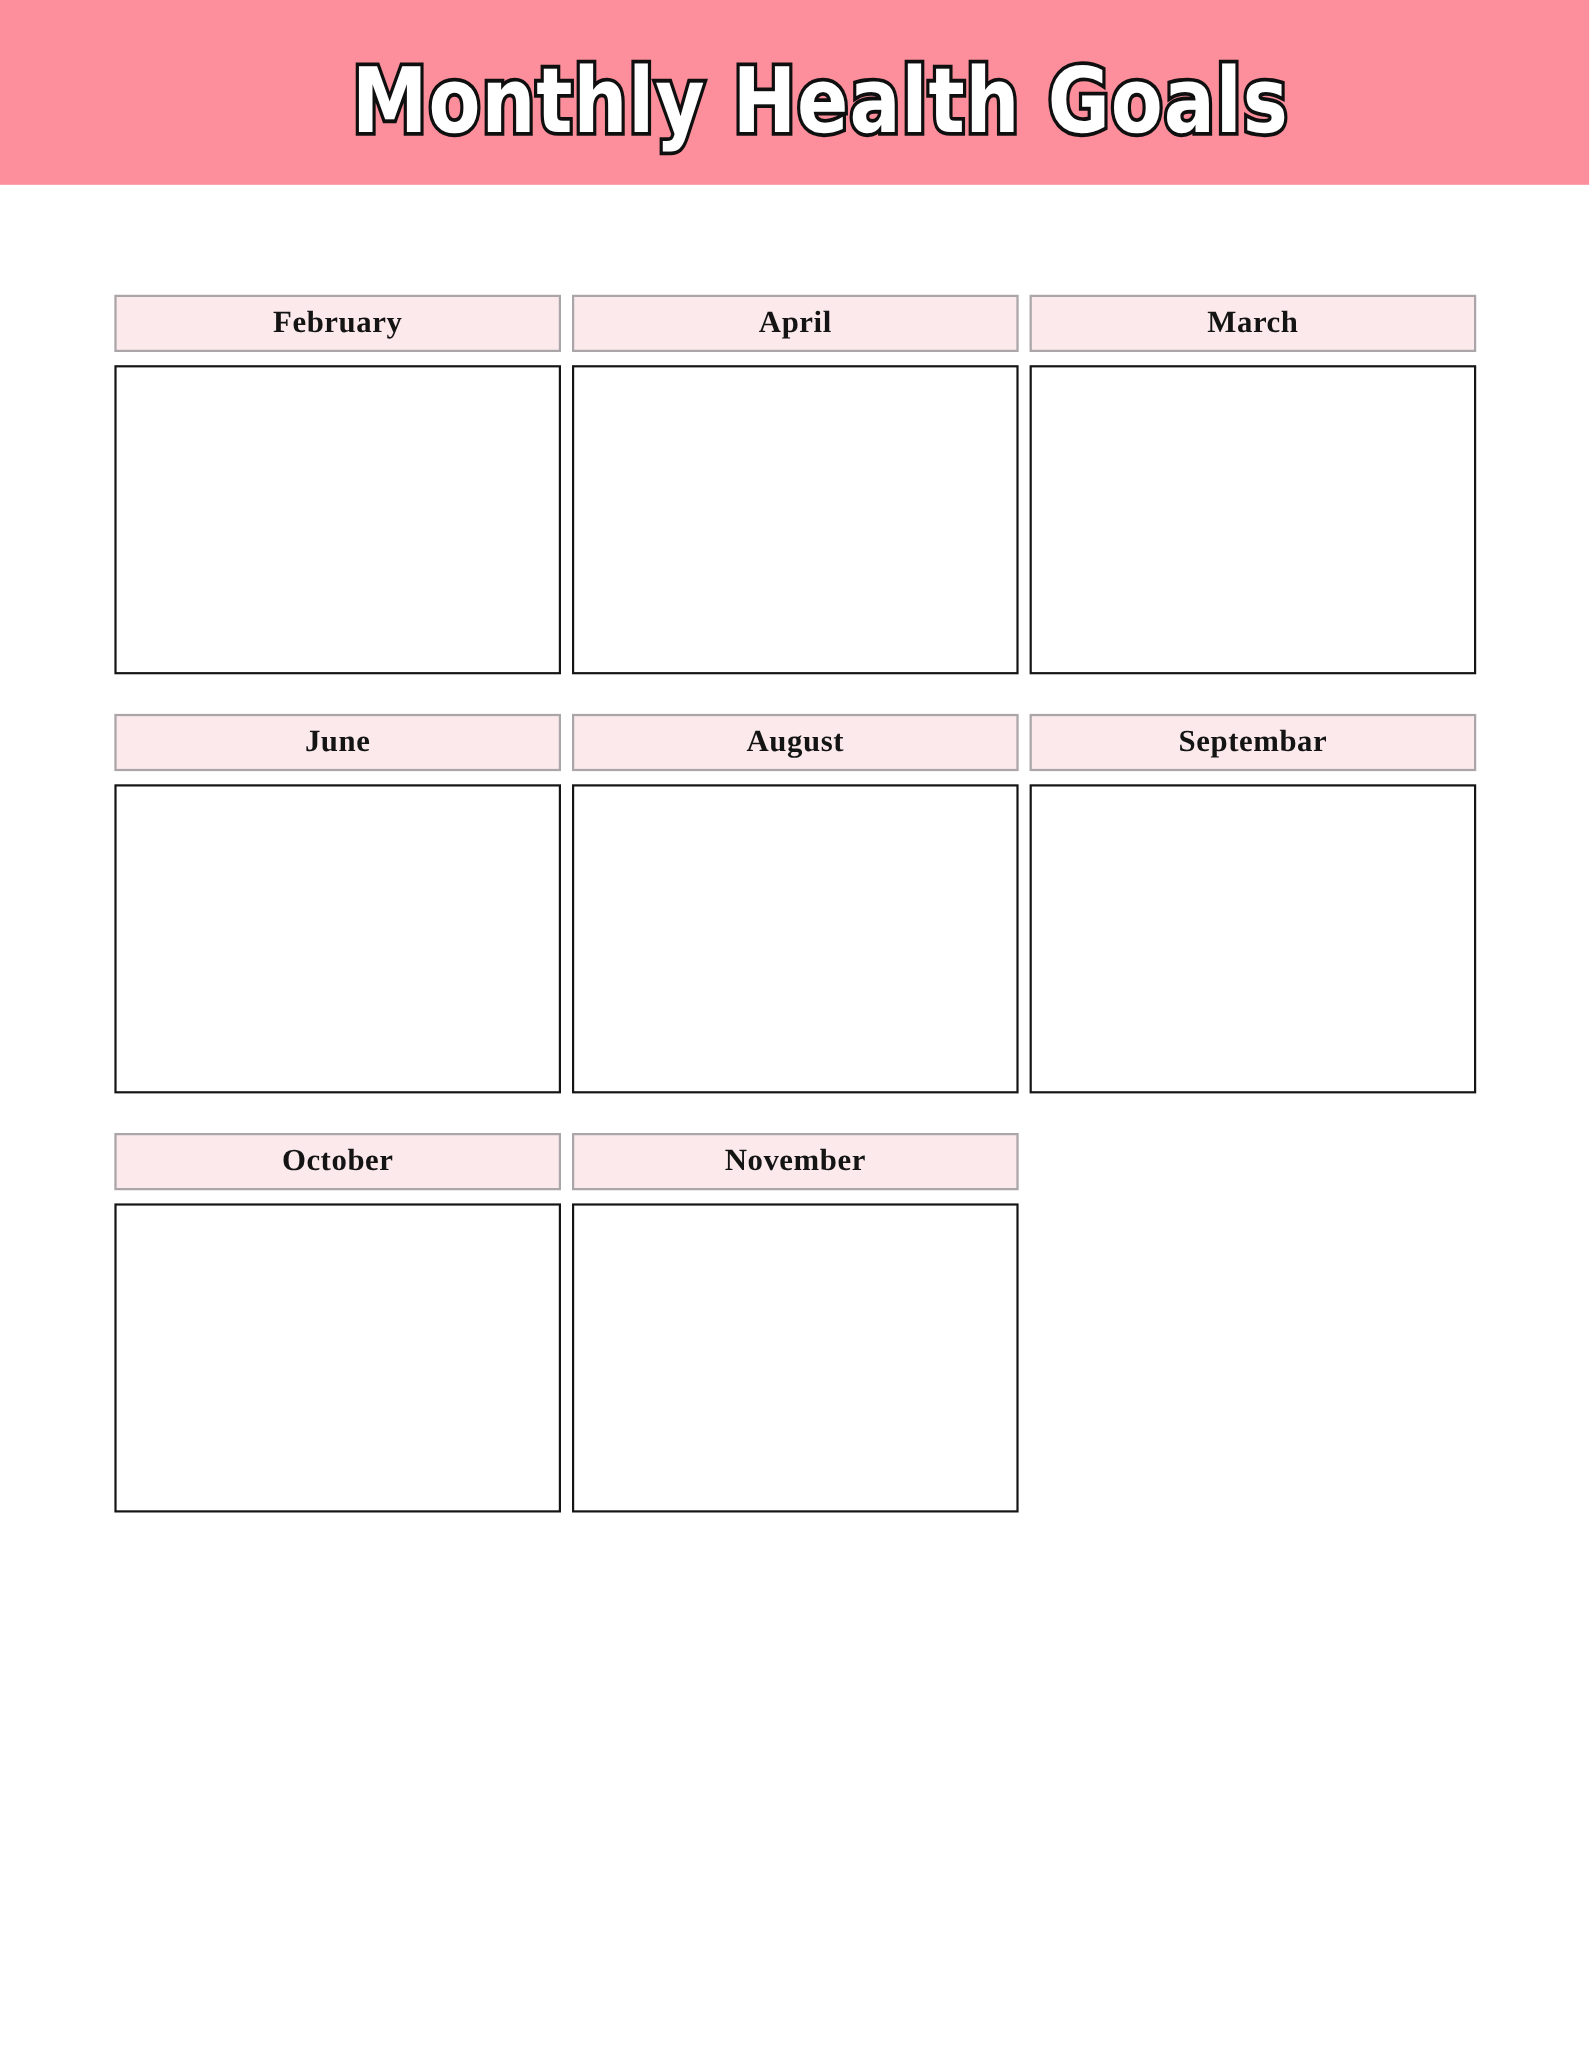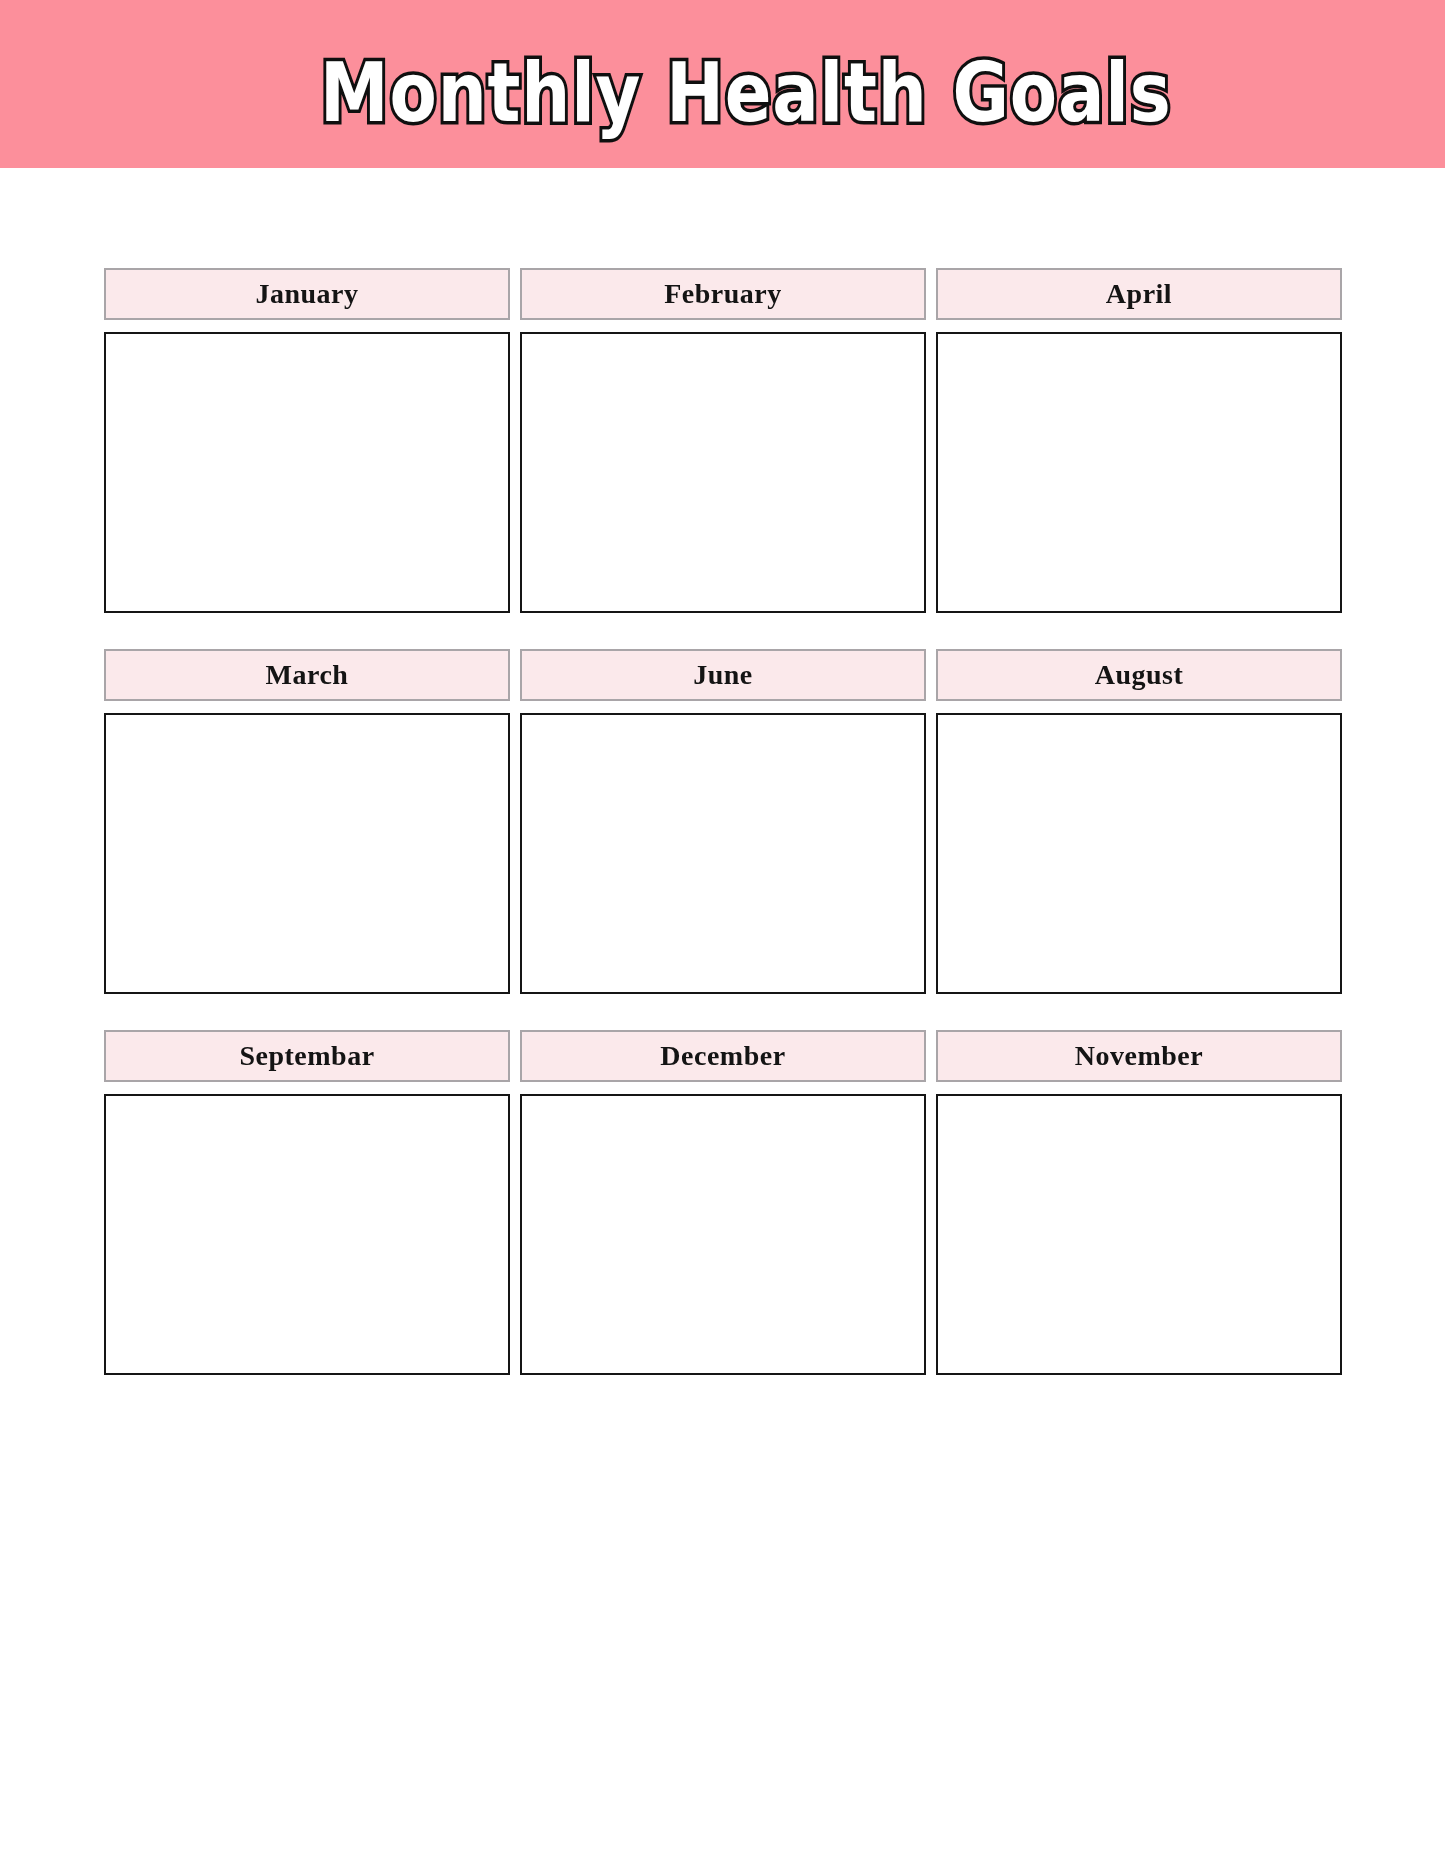--- a/index.html
+++ b/index.html
@@ -78,26 +78,20 @@
 <body>
 
 <div class="page">
 
   <header class="banner">
     <h1 class="title">Monthly Health Goals</h1>
   </header>
 
   <main class="grid">
 
-    <section class="month-card">
-      <div class="month-header">
-        <span class="month-label">January</span>
-      </div>
-      <div class="month-box"></div>
-    </section>
 
     <section class="month-card">
       <div class="month-header">
         <span class="month-label">February</span>
       </div>
       <div class="month-box"></div>
     </section>
 
     <section class="month-card">
       <div class="month-header">
@@ -131,21 +125,21 @@
 
     <section class="month-card">
       <div class="month-header">
         <span class="month-label">Septembar</span>
       </div>
       <div class="month-box"></div>
     </section>
 
     <section class="month-card">
       <div class="month-header">
-        <span class="month-label">December</span>
+        <span class="month-label">October</span>
       </div>
       <div class="month-box"></div>
     </section>
 
     <section class="month-card">
       <div class="month-header">
         <span class="month-label">November</span>
       </div>
       <div class="month-box"></div>
     </section>

